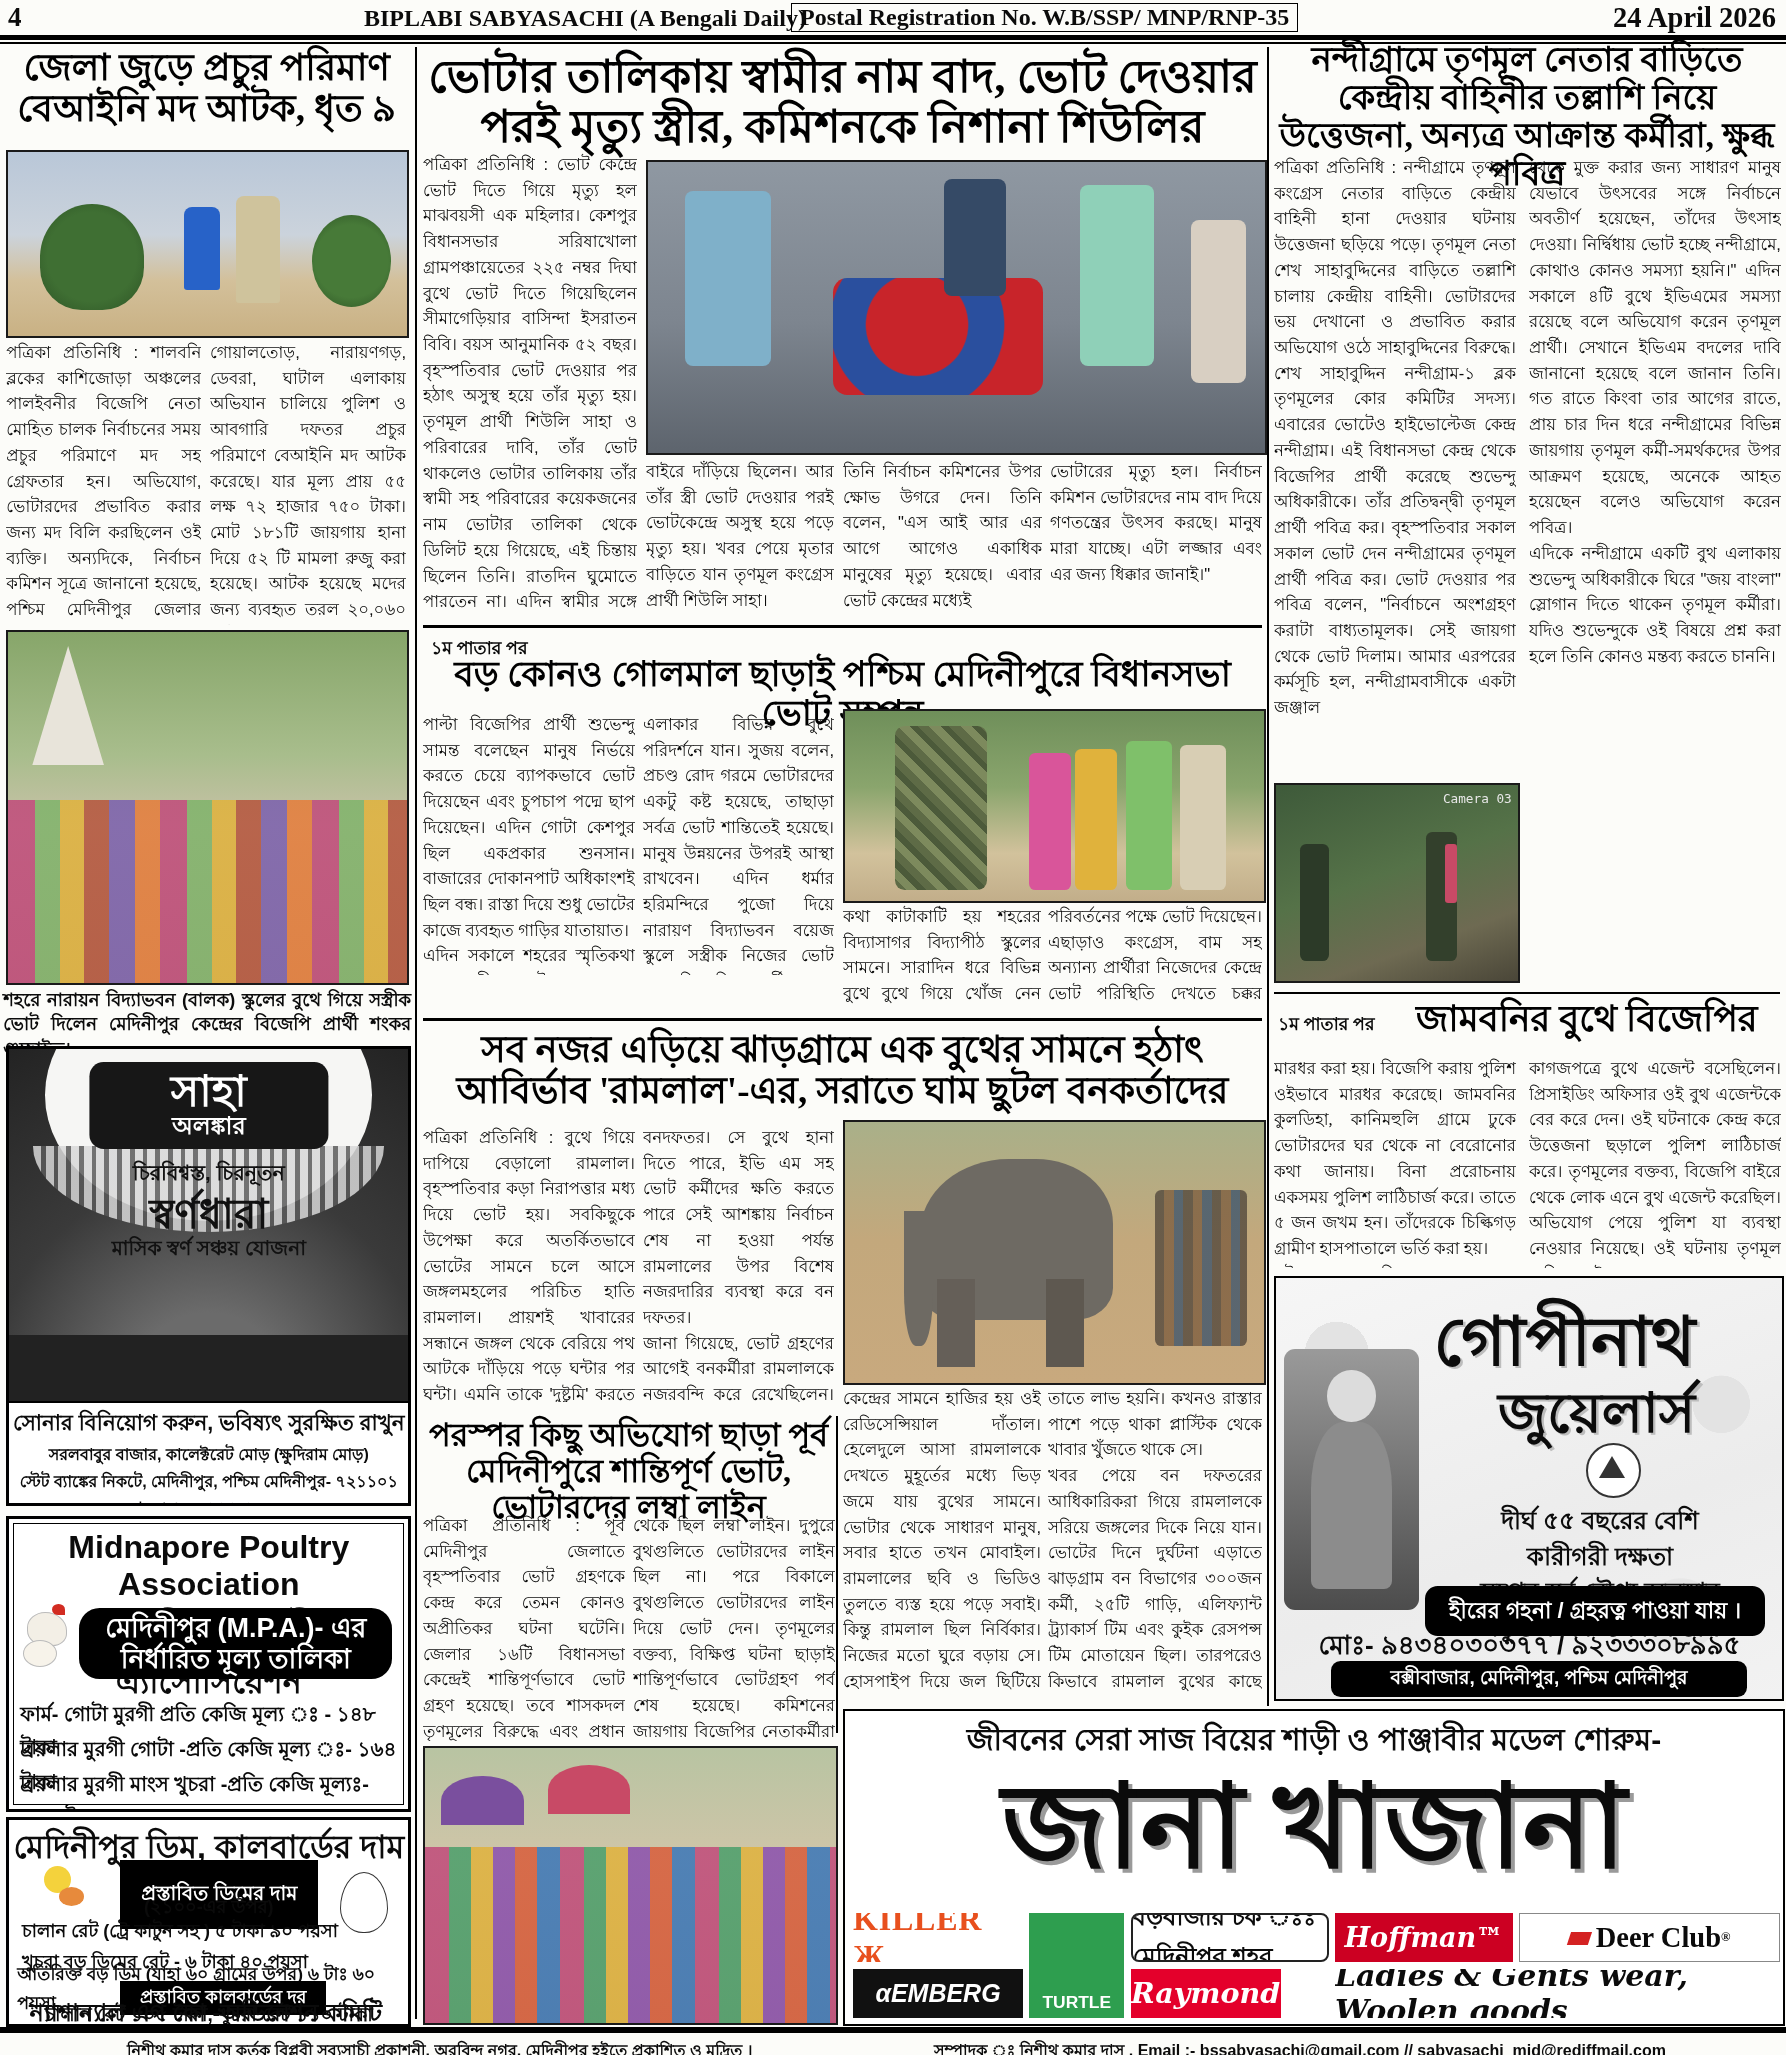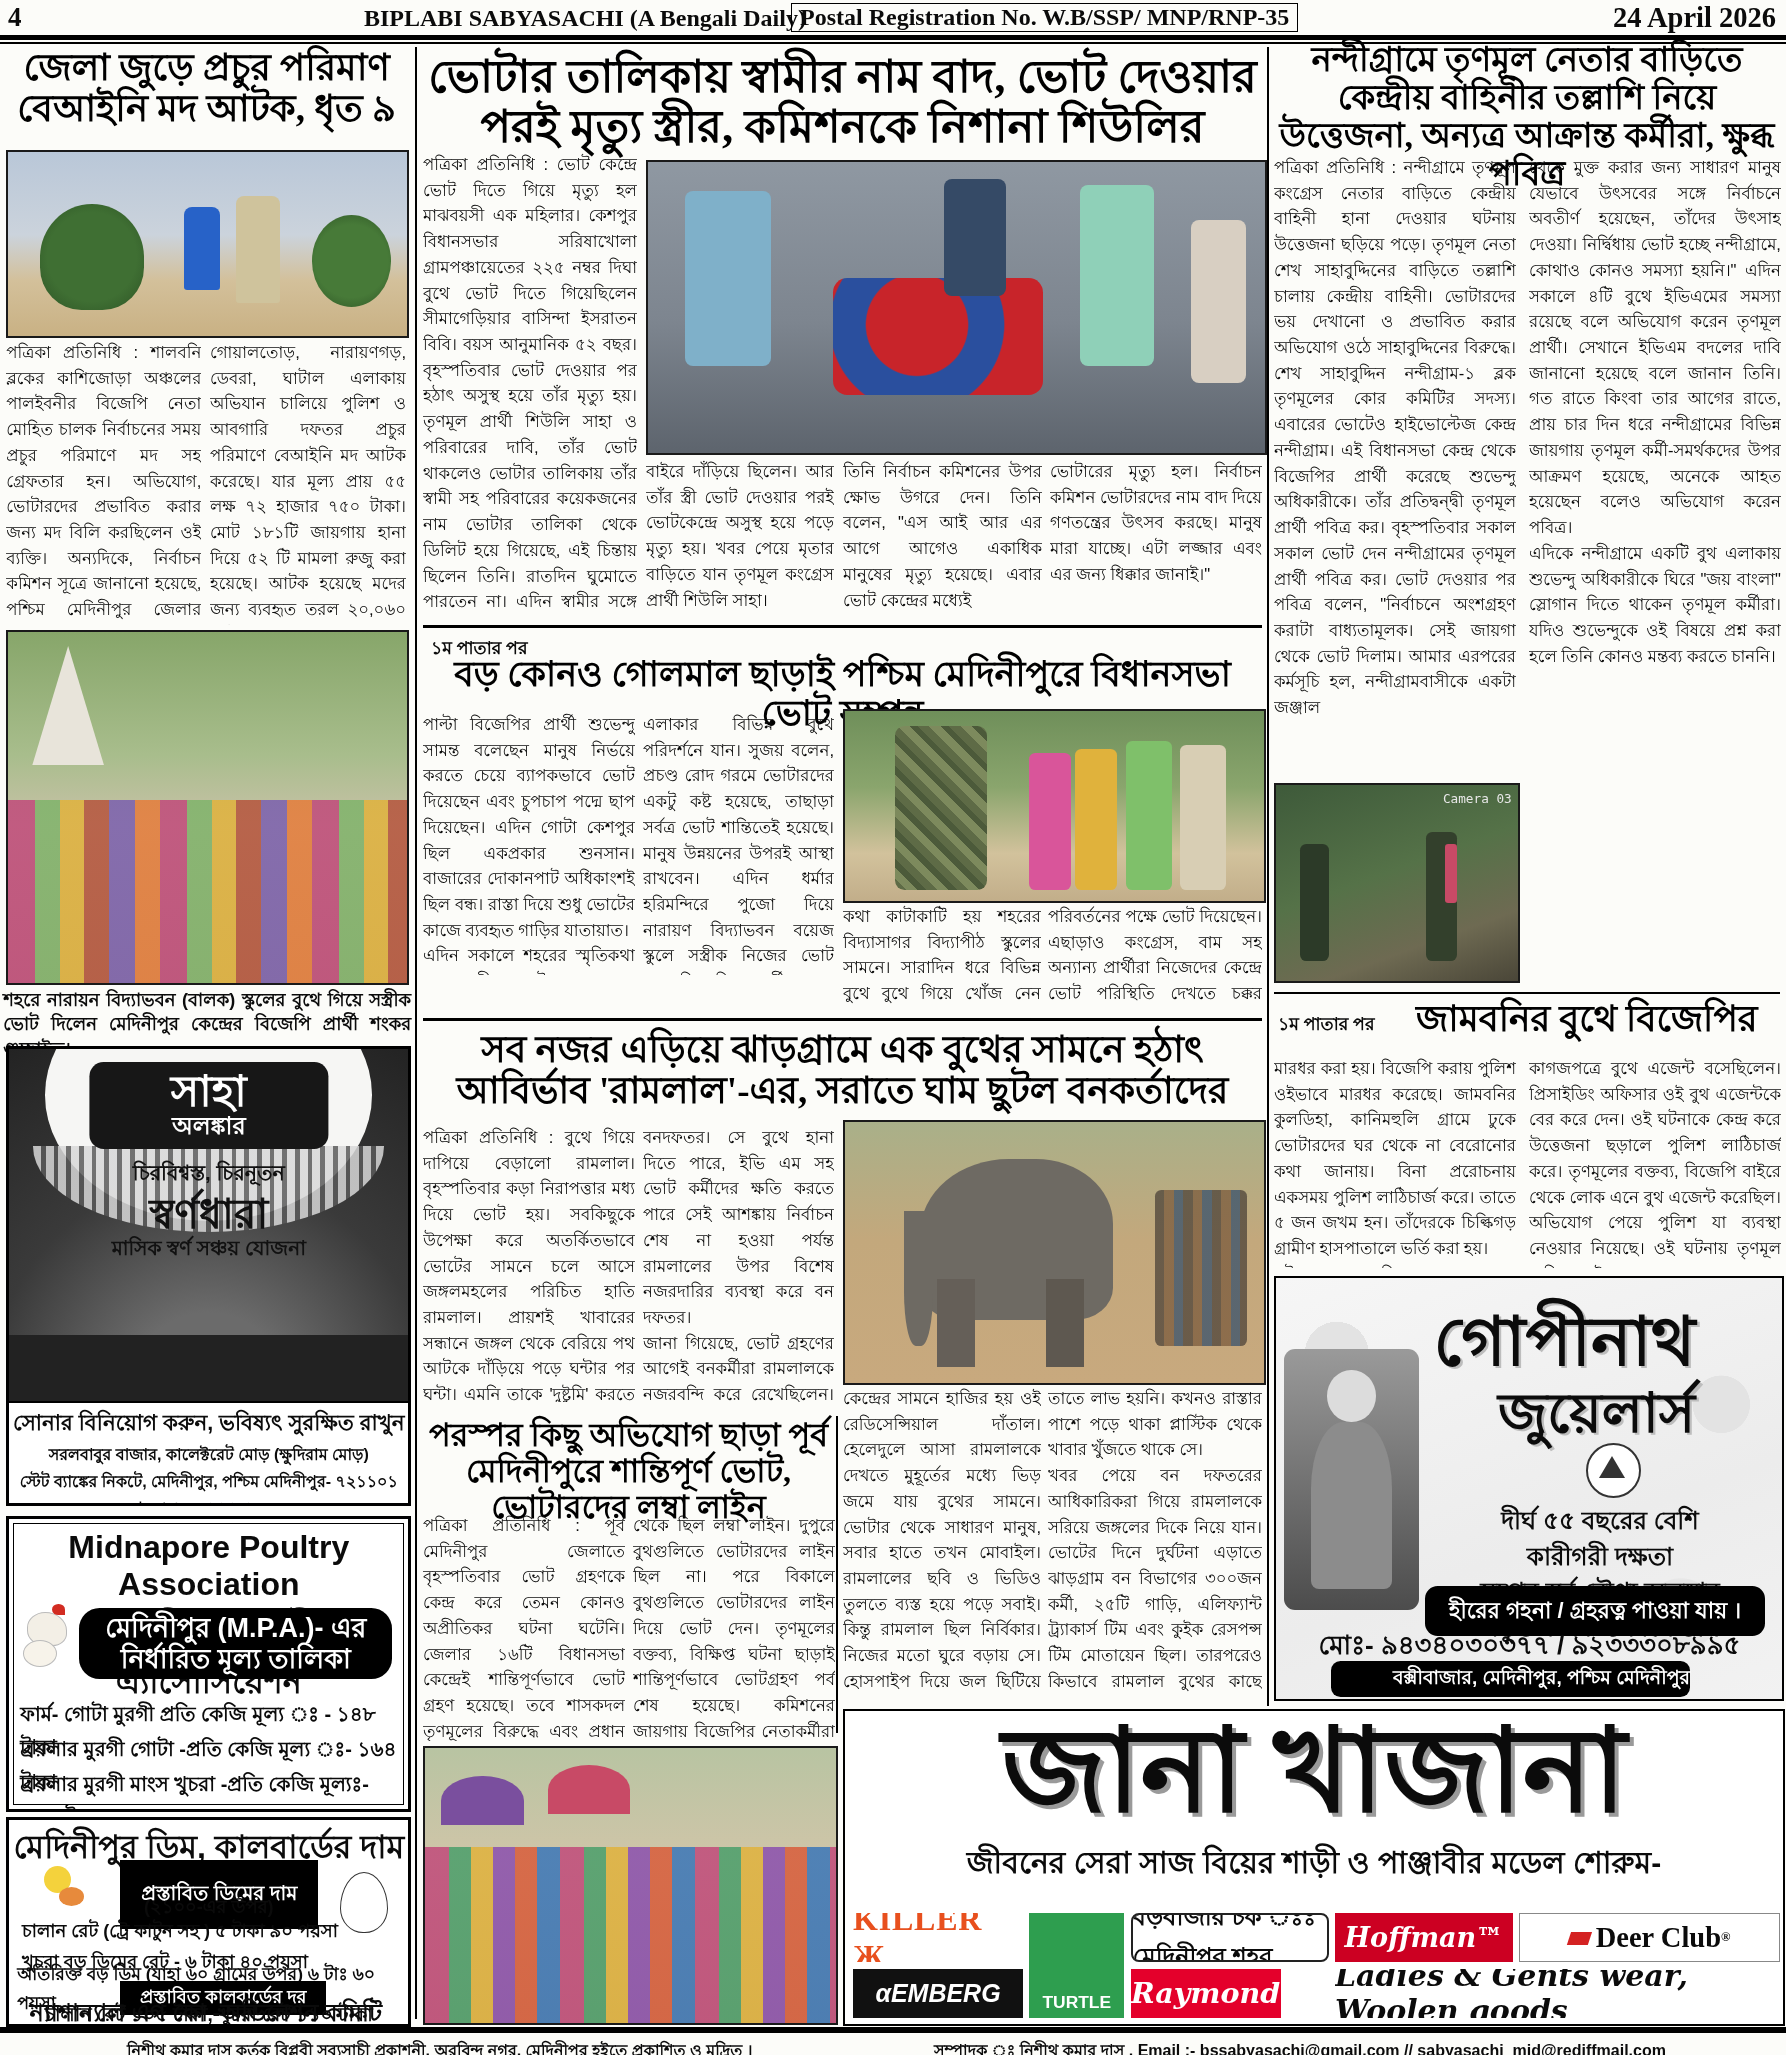--- a/index.html
+++ b/index.html
@@ -226,26 +226,26 @@
     <div class="abs" style="left:310px;top:165px;width:51px;height:51px;border:2.4px solid #333;border-radius:50%;background:#fff;">
       <div class="ph-el" style="left:11px;top:11px;width:0;height:0;border-left:13.5px solid transparent;border-right:13.5px solid transparent;border-bottom:22px solid #333;"></div>
     </div>
     <div class="abs" style="left:158px;top:225px;width:332px;text-align:center;font-size:24.5px;font-weight:800;line-height:1.45;white-space:pre-line;">দীর্ঘ ৫৫ বছরের বেশি
 কারীগরী দক্ষতা
 সম্পন্ন স্বর্ন-রৌপ্য অলঙ্কার
 প্রস্তুত কারক ও বিক্রেতা ।</div>
 
     <div class="pillbar" style="position:absolute;left:149px;bottom:63px;width:340px;padding:6.3px 0;border-radius:12.7px;font-size:22px;">হীরের গহনা / গ্রহরত্ন পাওয়া যায় ।</div>
     <div class="abs" style="left:8px;bottom:30px;width:491px;text-align:center;font-size:26px;font-weight:800;">মোঃ- ৯৪৩৪০৩০৩৭৭ / ৯২৩৩৩০৮৯৯৫</div>
-    <div class="blackbar" style="position:absolute;left:55px;bottom:1.6px;width:359px;font-size:19px;padding:2.4px 0;border-radius:9.5px;text-align:right;">বক্সীবাজার, মেদিনীপুর, পশ্চিম মেদিনীপুর</div>
+    <div class="blackbar" style="position:absolute;left:55px;bottom:1.6px;width:416px;font-size:19px;padding:2.4px 0;border-radius:9.5px;">বক্সীবাজার, মেদিনীপুর, পশ্চিম মেদিনীপুর</div>
   </div>
 
   <div class="adbox" style="left:843px;top:1709px;width:938px;height:313px;border-width:2.4px;">
+    <div style="text-align:center;font-size:30px;font-weight:800;margin-top:4.7px;">জীবনের সেরা সাজ বিয়ের শাড়ী ও পাঞ্জাবীর মডেল শোরুম-</div>
     <div style="text-align:center;font-size:117px;font-weight:800;line-height:1.05;font-family:'Liberation Serif',serif;text-shadow:4px 4px 0 #9a9a9a;">জানা খাজানা</div>
-    <div style="text-align:center;font-size:30px;font-weight:800;margin-top:4.7px;">জীবনের সেরা সাজ বিয়ের শাড়ী ও পাঞ্জাবীর মডেল শোরুম-</div>
     <div class="jana-grid">
       <div class="brand" style="grid-column:1;grid-row:1;color:#e8501e;font-size:32px;font-family:'Liberation Serif',serif;letter-spacing:0.8px;">KILLER Ж</div>
       <div class="brand" style="grid-column:2;grid-row:1/3;background:#2e9e4f;color:#fff;font-size:17.4px;align-items:flex-end;padding-bottom:4.7px;">TURTLE</div>
       <div class="brand" style="grid-column:3;grid-row:1;border:2.4px solid #222;border-radius:8px;font-size:24px;">বড়বাজার চক ঃঃ মেদিনীপুর শহর</div>
       <div class="brand scriptish" style="grid-column:4;grid-row:1;background:#cc0022;color:#fff;font-size:27px;">Hoffman™</div>
       <div class="brand" style="grid-column:5;grid-row:1;border:1.6px solid #888;font-family:'Liberation Serif',serif;font-size:28.5px;">
         <span style="display:inline-block;width:20.6px;height:12.7px;background:#d42222;transform:skewX(-18deg);margin-right:6.3px;"></span>
         <span>Deer Club</span>
         <sup style="font-size:12.7px;">®</sup>
       </div>

